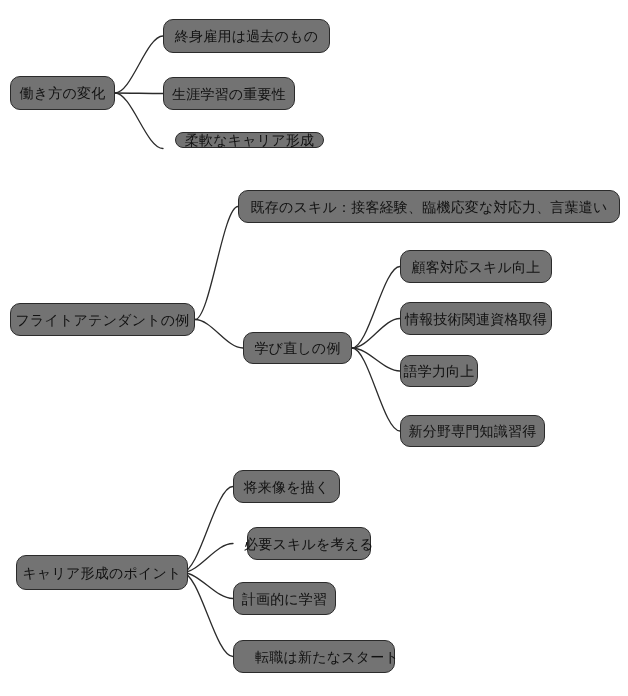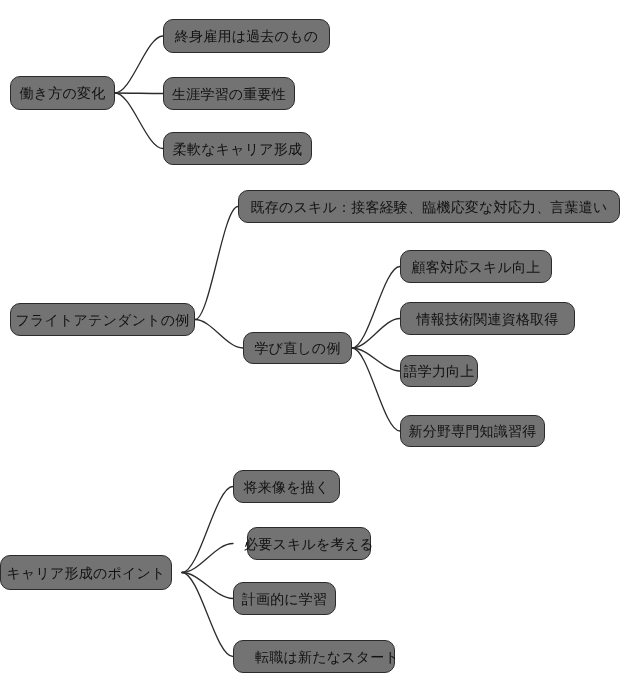--- a/index.html
+++ b/index.html
@@ -59,27 +59,27 @@
       <path d="M 352 348 C 368.8 348, 383.2 431, 400 431" class="edge"></path>
       <path d="M 182 572.5 C 199.85 572.5, 215.15 486.5, 233 486.5" class="edge"></path>
       <path d="M 182 572.5 C 199.85 572.5, 215.15 543.5, 233 543.5" class="edge"></path>
       <path d="M 182 572.5 C 199.85 572.5, 215.15 598.5, 233 598.5" class="edge"></path>
       <path d="M 182 572.5 C 199.85 572.5, 215.15 656.5, 233 656.5" class="edge"></path>
     </svg>
   <div id="nodes">
       <div class="node" style="left: 10px; top: 76px; width: 105px; height: 34px;">働き方の変化</div>
       <div class="node" style="left: 163px; top: 19px; width: 167px; height: 34px;">終身雇用は過去のもの</div>
       <div class="node" style="left: 163px; top: 77px; width: 132px; height: 33px;">生涯学習の重要性</div>
-      <div class="node" style="left: 163px; top: 132px; width: 149px; height: 33px;">柔軟なキャリア形成</div>
+      <div class="node" style="left: 175px; top: 132px; width: 149px; height: 16px;">柔軟なキャリア形成</div>
       <div class="node" style="left: 10px; top: 303px; width: 185px; height: 33px;">フライトアテンダントの例</div>
       <div class="node" style="left: 238px; top: 190px; width: 382px; height: 33px;">既存のスキル：接客経験、臨機応変な対応力、言葉遣い</div>
       <div class="node" style="left: 243px; top: 332px; width: 109px; height: 32px;">学び直しの例</div>
       <div class="node" style="left: 400px; top: 250px; width: 152px; height: 33px;">顧客対応スキル向上</div>
-      <div class="node" style="left: 400px; top: 302px; width: 175px; height: 33px;">情報技術関連資格取得</div>
+      <div class="node" style="left: 400px; top: 302px; width: 152px; height: 33px;">情報技術関連資格取得</div>
       <div class="node" style="left: 400px; top: 355px; width: 78px; height: 32px;">語学力向上</div>
       <div class="node" style="left: 400px; top: 415px; width: 145px; height: 32px; border-radius: 10px;">新分野専門知識習得</div>
-      <div class="node" style="left: 0; top: 555px; width: 172px; height: 35px;">キャリア形成のポイント</div>
+      <div class="node" style="left: 16px; top: 555px; width: 172px; height: 35px;">キャリア形成のポイント</div>
       <div class="node" style="left: 233px; top: 470px; width: 107px; height: 33px;">将来像を描く</div>
       <div class="node" style="left: 247px; top: 527px; width: 124px; height: 33px;">必要スキルを考える</div>
       <div class="node" style="left: 233px; top: 582px; width: 103px; height: 33px;">計画的に学習</div>
       <div class="node" style="left: 233px; top: 640px; width: 162px; height: 33px; padding-left: 26px;">転職は新たなスタート</div>
     </div>
 </div>
 
 </body></html>

